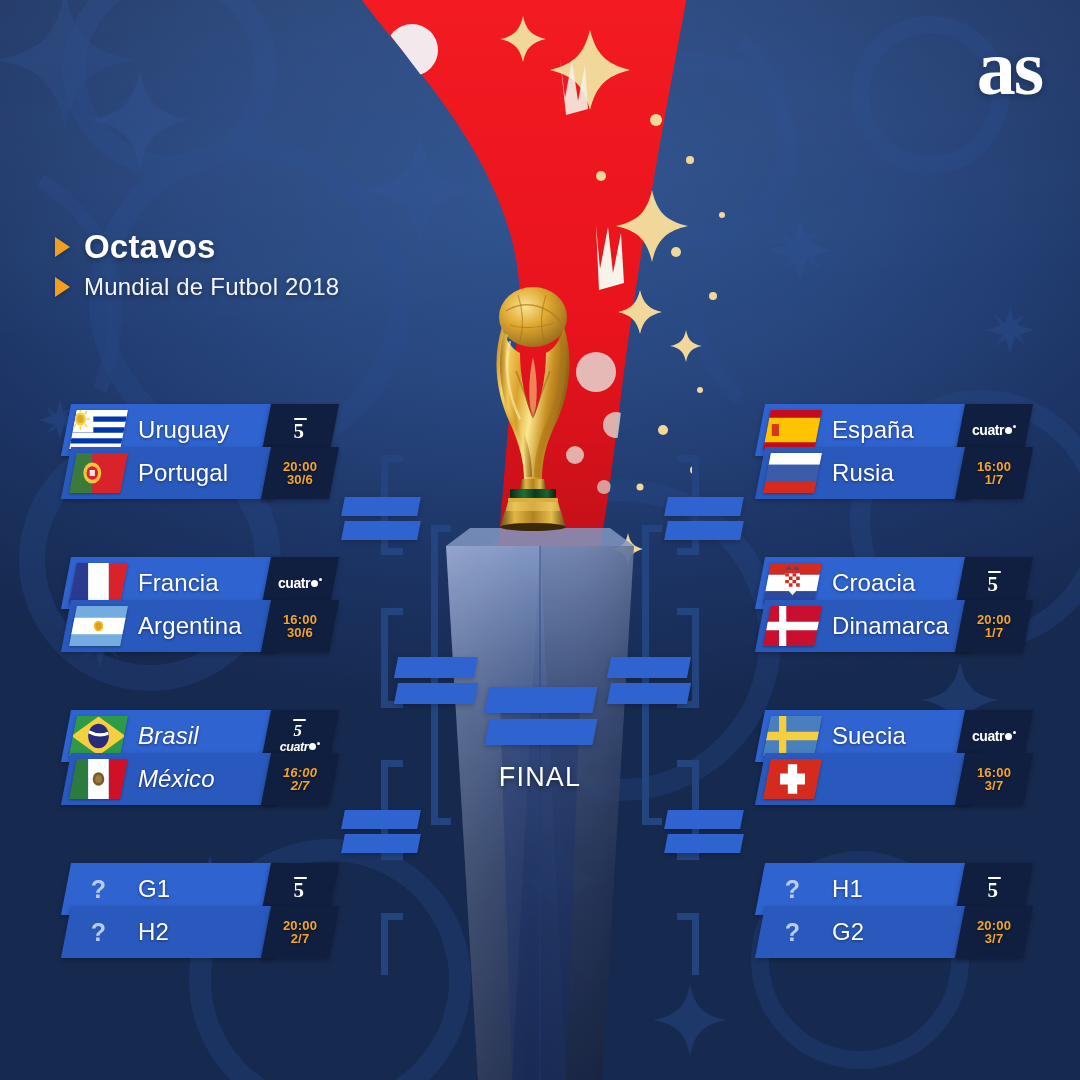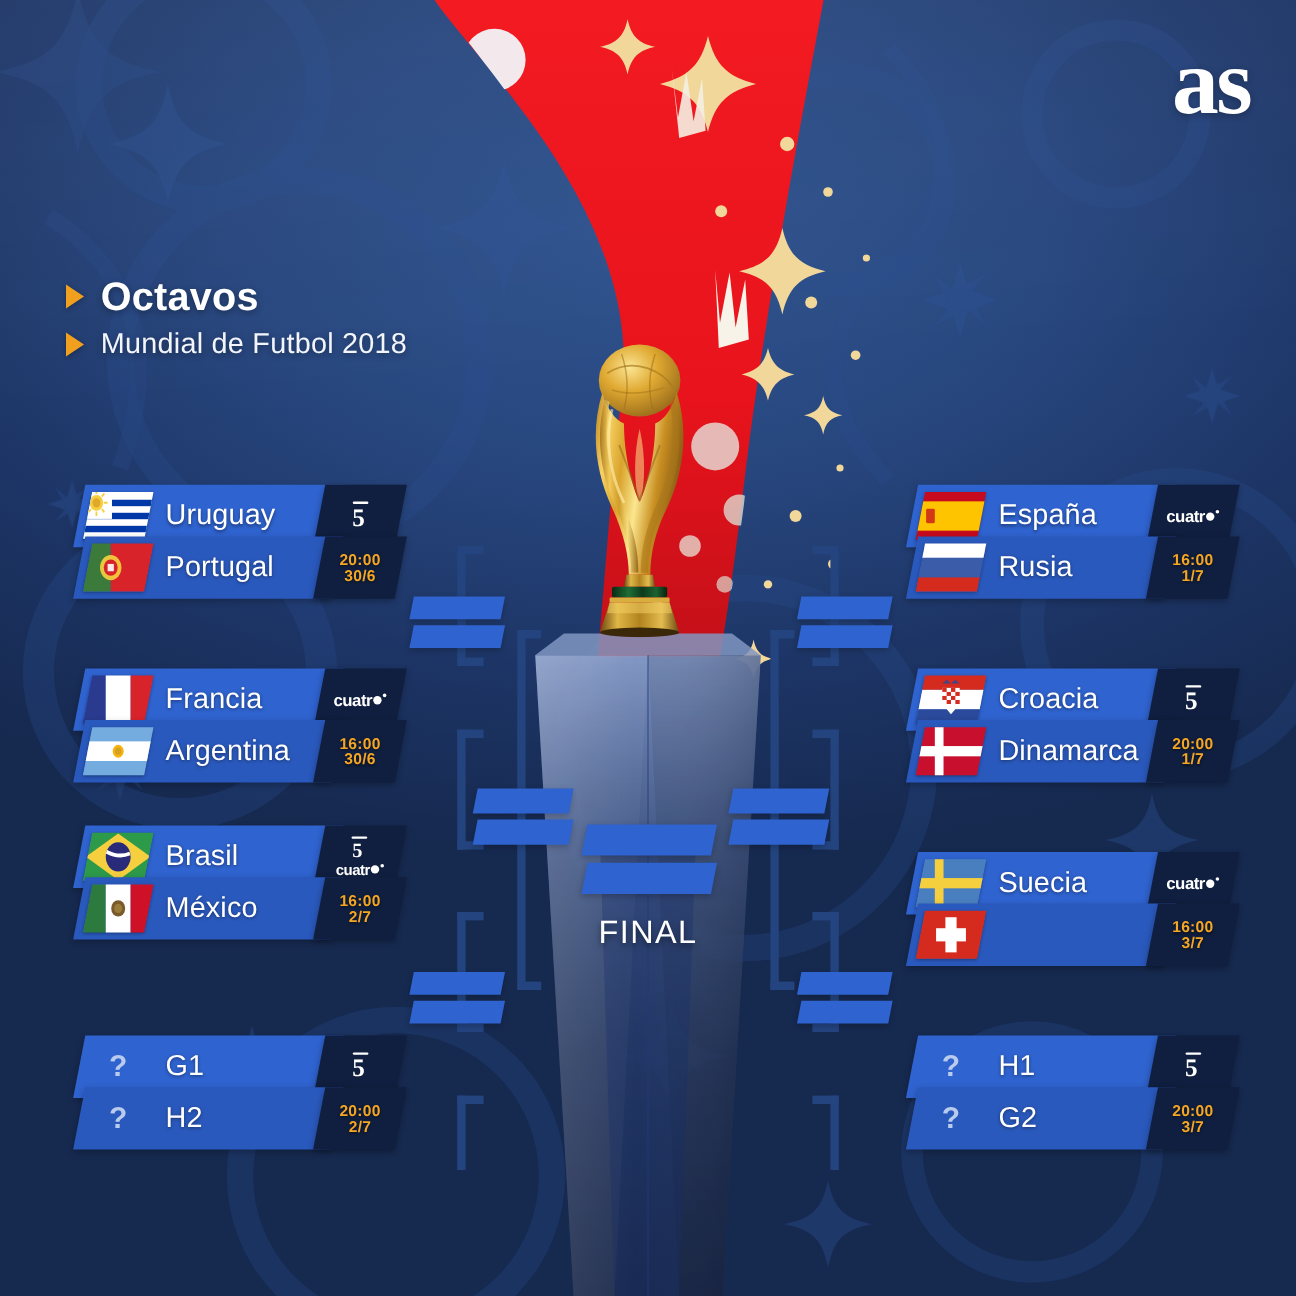--- a/index.html
+++ b/index.html
@@ -604,21 +604,21 @@
             <svg viewBox="0 0 60 40" preserveAspectRatio="none">
               <use href="#flag-argentina"></use>
             </svg>
           </span>
           <span class="tname">Argentina</span>
           <span class="side-inner">
             <span class="time">16:00<br>30/6</span>
           </span>
         </div>
       </div>
-      <div class="match" style="left:66px; top:688px;">
+      <div class="match" style="left:66px; top:710px;font-style:italic;">
         <div class="row">
           <span class="row-main"></span>
           <span class="row-side"></span>
           <span class="flag">
             <svg viewBox="0 0 60 40" preserveAspectRatio="none">
               <use href="#flag-brasil"></use>
             </svg>
           </span>
           <span class="tname">Brasil</span>
           <span class="side-inner">

